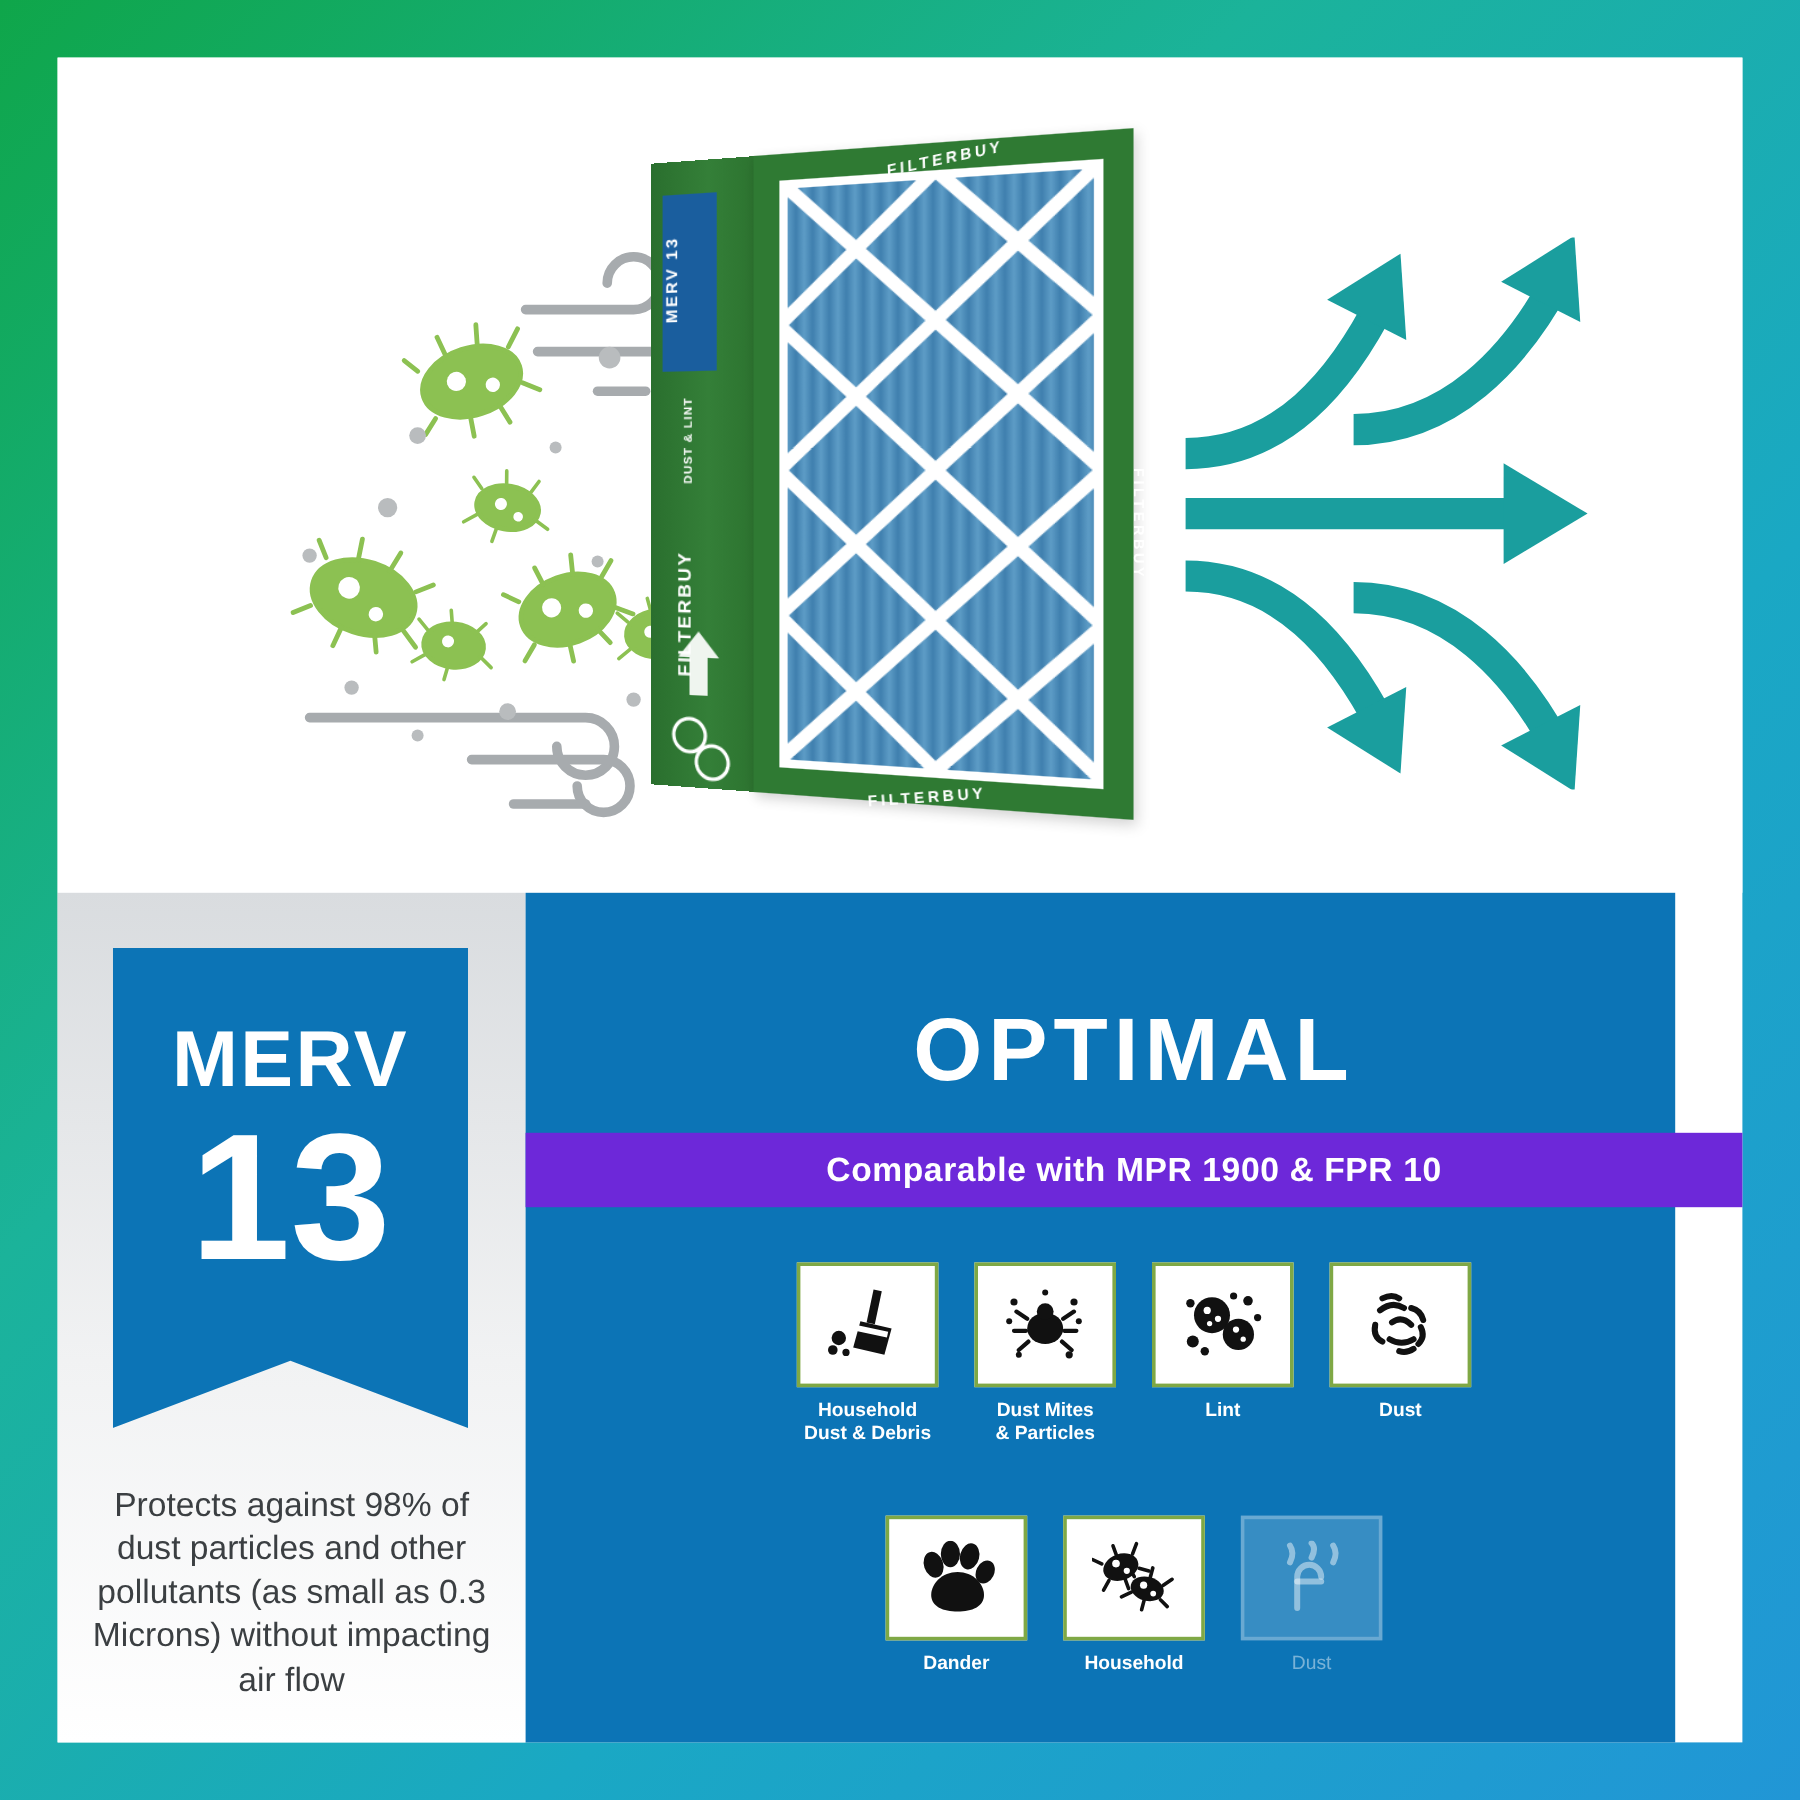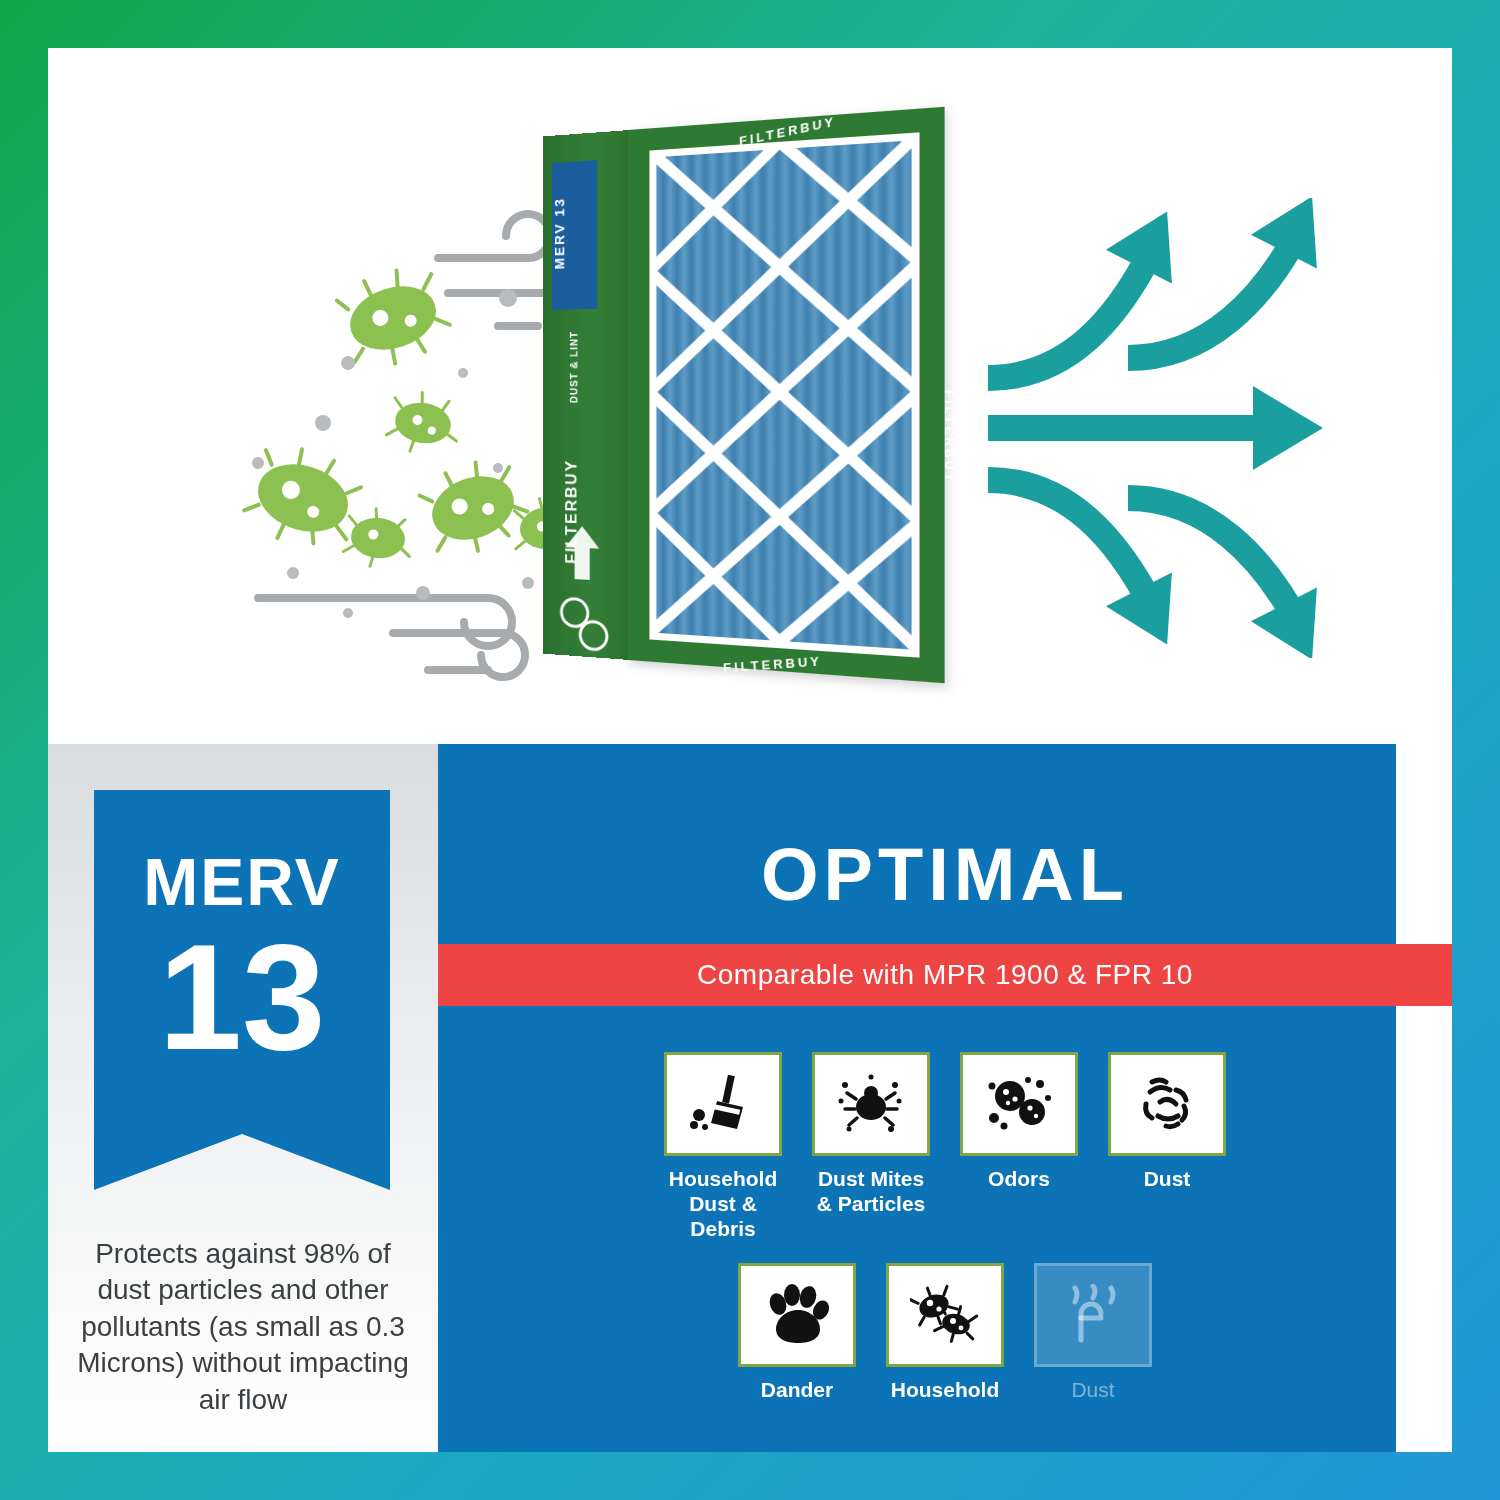--- a/index.html
+++ b/index.html
@@ -219,24 +219,24 @@
     font-size: 74px;
     font-weight: bold;
     letter-spacing: 5px;
   }
   .green-bar {
     position: absolute;
     left: 0;
     top: 200px;
     width: 1014px;
     height: 62px;
-    background: #ef4444;
+    background: #6d28d9;
     color: #ffffff;
     font-size: 28px;
-    font-weight: normal;
+    font-weight: bold;
     display: flex;
     align-items: center;
     justify-content: center;
     letter-spacing: .5px;
   }
   .icon-row {
     position: absolute;
     left: 0;
     width: 1014px;
     display: flex;
@@ -260,21 +260,21 @@
     justify-content: center;
     box-sizing: border-box;
   }
   .icon-box.dim {
     background: rgba(255,255,255,.18);
     border-color: rgba(255,255,255,.25);
   }
   .icon-label {
     margin-top: 10px;
     color: #ffffff;
-    font-size: 21px;
+    font-size: 16px;
     font-weight: bold;
     line-height: 1.2;
   }
   .icon-label.dim { color: rgba(255,255,255,.45); font-weight: normal; }
 </style>
 </head>
 <body>
 
 <div class="page">
   <div class="inner">
@@ -537,21 +537,21 @@
                 </g>
                 <g fill="#fff">
                   <circle cx="22" cy="20" r="3"></circle>
                     <circle cx="31" cy="27" r="2.6"></circle>
                     <circle cx="24" cy="31" r="2.2"></circle>
                   <circle cx="46" cy="36" r="2.6"></circle>
                     <circle cx="52" cy="44" r="2.2"></circle>
                 </g>
               </svg>
             </div>
-            <div class="icon-label">Odors</div>
+            <div class="icon-label">Lint</div>
           </div>
 
           <div class="icon-cell">
             <div class="icon-box">
               <svg width="70" height="60" viewBox="0 0 70 60">
                 <g stroke="#111" stroke-width="5" fill="none" stroke-linecap="round">
                   <path d="M18 18 q10 -8 20 -2"></path>
                     <path d="M44 16 q8 2 10 10"></path>
                   <path d="M14 30 q-2 10 6 14"></path>
                     <path d="M28 28 q8 -6 16 2"></path>

